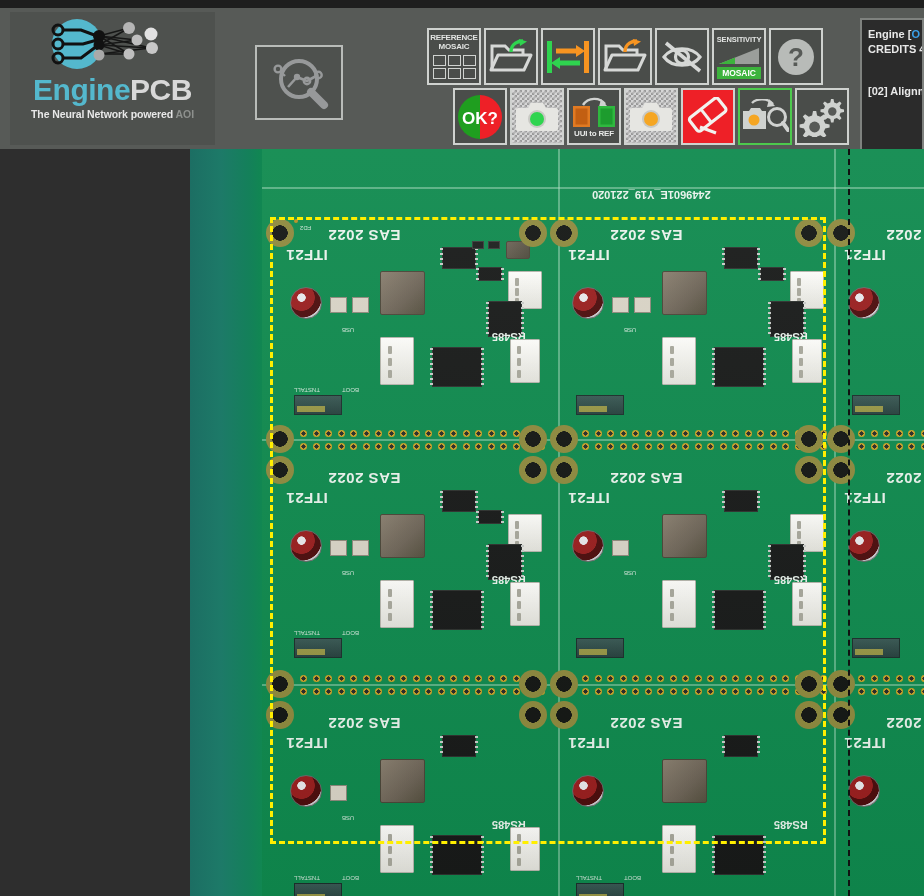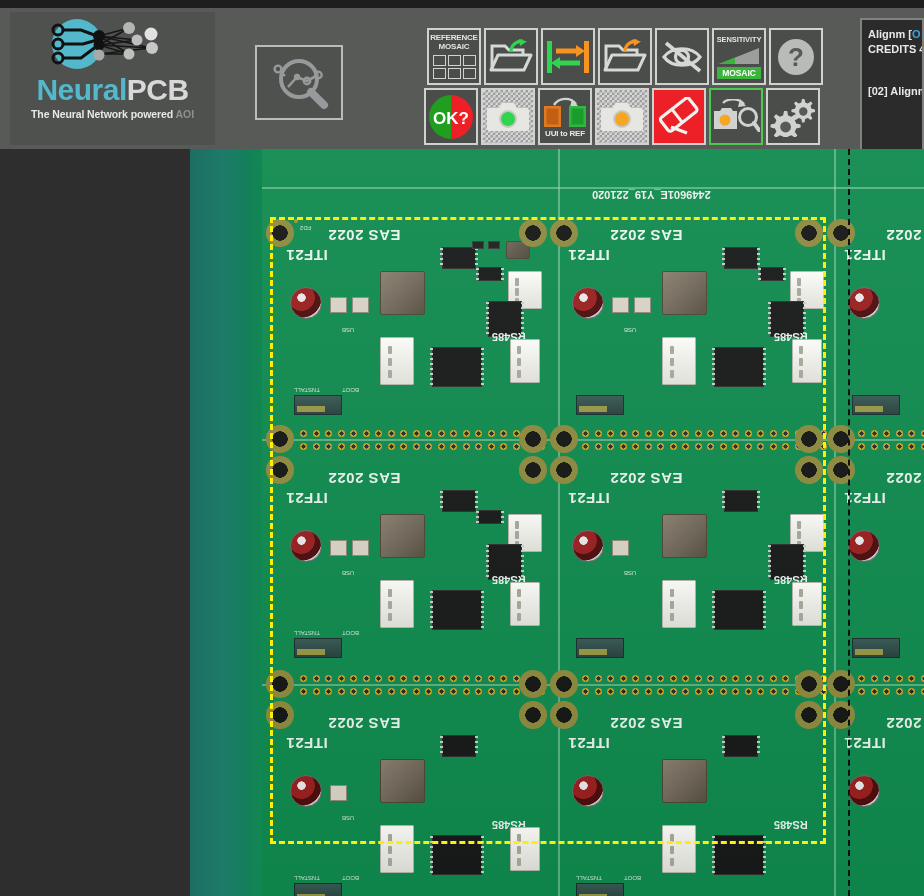--- a/index.html
+++ b/index.html
@@ -47,21 +47,21 @@
   
   .preview-tile {
     position: absolute; left: 255px; top: 37px; width: 88px; height: 75px;
     border: 2px solid #b9bcb9; background: #4e514e;
     display: flex; align-items: center; justify-content: center;
   }
 
   
   .btn-row { position: absolute; display: flex; gap: 3px; }
   .btn-row.row1 { left: 427px; top: 20px; }
-  .btn-row.row2 { left: 424px; top: 80px; }
+  .btn-row.row2 { left: 453px; top: 80px; }
 
   .tbtn {
     width: 54px; height: 57px;
     border: 2px solid #cfd2cf;
     background: #4a4d4a;
     position: relative;
     display: flex; flex-direction: column;
     align-items: center; justify-content: center;
     overflow: hidden;
     cursor: pointer;
@@ -247,21 +247,21 @@
         <circle cx="74" cy="18" r="6" fill="#111"></circle>
         <circle cx="74" cy="27" r="5.5" fill="#111"></circle>
         <circle cx="74" cy="37" r="5.5" fill="#a9a9a9"></circle>
         <circle cx="104" cy="10" r="6" fill="#b5b5b5"></circle>
         <circle cx="112" cy="22" r="5.5" fill="#bfbfbf"></circle>
         <circle cx="104" cy="36" r="5.5" fill="#bfbfbf"></circle>
         <circle cx="126" cy="16" r="6.5" fill="#e2e2e2"></circle>
         <circle cx="127" cy="30" r="6" fill="#c8c8c8"></circle>
       </svg>
       <div class="brand-name">
-        <span class="c1">Neural</span><span class="c2">PCB</span>
+        <span class="c1">Engine</span><span class="c2">PCB</span>
       </div>
       <div class="brand-tag">
         <span class="t1">The Neural Network powered</span>
         <span class="t2">AOI</span>
       </div>
     </div>
 
     <div class="preview-tile">
       <svg width="66" height="56" viewBox="0 0 66 56">
         <circle cx="33" cy="24" r="18" fill="none" stroke="#97999a" stroke-width="4"></circle>
@@ -411,21 +411,21 @@
             <circle cx="33.3" cy="14.5" r="4.2" fill="#575a57"></circle>
             <path d="M14 14 l3.2 0 .9 4.4 3.3 1.4 3.7-2.6 2.3 2.3-2.6 3.7 1.4 3.3 4.4.9 0 3.2-4.4.9-1.4 3.3 2.6 3.7-2.3 2.3-3.7-2.6-3.3 1.4-.9 4.4-3.2 0-.9-4.4-3.3-1.4-3.7 2.6-2.3-2.3 2.6-3.7-1.4-3.3-4.4-.9 0-3.2 4.4-.9 1.4-3.3-2.6-3.7 2.3-2.3 3.7 2.6 3.3-1.4z"></path>
             <circle cx="15.6" cy="30" r="5.4" fill="#575a57"></circle>
           </g>
         </svg>
       </div>
     </div>
 
     <div class="info-panel">
       <div class="info-line">
-        <span>Alignm [</span><span class="accent">O</span>
+        <span>Engine [</span><span class="accent">O</span>
       </div>
       <div class="info-line">CREDITS 4</div>
       <div class="info-gap"></div>
       <div class="info-line">[02] Alignm</div>
     </div>
   </div>
 
 
   <div class="viewport">
 

